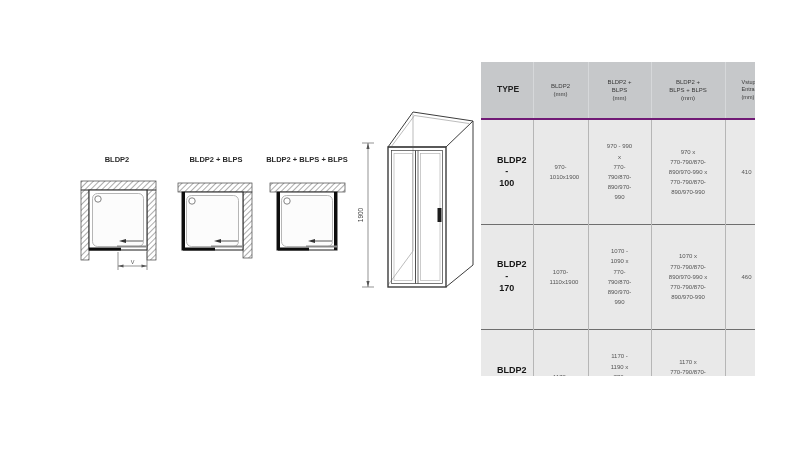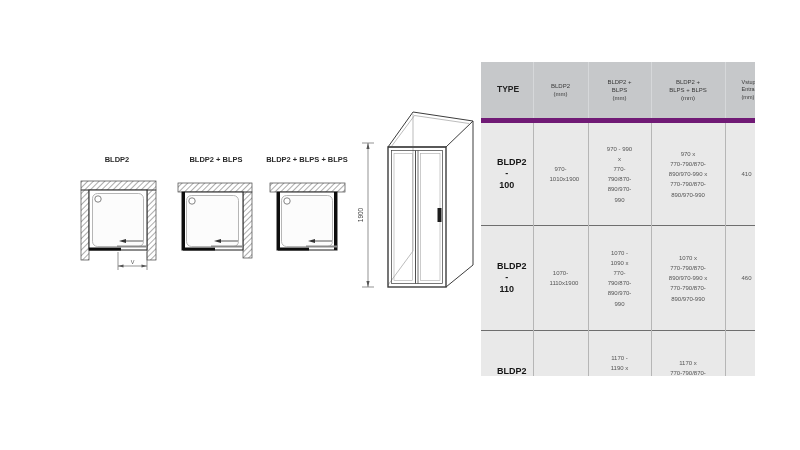--- a/index.html
+++ b/index.html
@@ -18,21 +18,21 @@
       white-space:pre-line;overflow:hidden;}
   .spec-table thead tr{height:35px;}
   .spec-table tbody tr{height:105px;}
   .spec-table th{background:#c6c8ca;color:#3a3a3a;font-size:6px;font-weight:normal;line-height:1.35;}
   .spec-table th.type-h{font-size:8.5px;font-weight:bold;color:#222;}
   .spec-table th.entr-h{font-size:5.5px;}
   .spec-table td{background:#e9e9e9;color:#555;font-size:6px;line-height:1.7;}
   .spec-table td.type-c{font-size:9px;font-weight:bold;color:#161616;line-height:1.3;}
   .spec-table th+th{border-left:1px solid #d6d8da;}
   .spec-table td+td{border-left:1px solid #b6b6b6;}
-  .spec-table tbody tr td{border-top:5px solid #701a75;}
+  .spec-table tbody tr td{border-top:2px solid #701a75;}
   .spec-table tbody tr+tr td{border-top:1px solid #6e6e6e;}
 </style>
 </head>
 <body>
 
 <div class="canvas">
 
   <svg class="topviews" width="300" height="132" viewBox="0 0 300 132">
     <defs>
       <pattern id="hatch" width="4" height="4" patternUnits="userSpaceOnUse" patternTransform="rotate(45)">
@@ -156,21 +156,21 @@
           <td class="type-c">BLDP2 - 100</td>
           <td>970-1010x1900</td>
           <td>970 - 990 x
 770-790/870-890/970-990</td>
           <td>970 x
 770-790/870-890/970-990 x
 770-790/870-890/970-990</td>
           <td>410</td>
         </tr>
         <tr>
-          <td class="type-c">BLDP2 - 110</td>
+          <td class="type-c">BLDP2 - 170</td>
           <td>1070-1110x1900</td>
           <td>1070 - 1090 x
 770-790/870-890/970-990</td>
           <td>1070 x
 770-790/870-890/970-990 x
 770-790/870-890/970-990</td>
           <td>460</td>
         </tr>
         <tr>
           <td class="type-c">BLDP2 - 190;</td>

